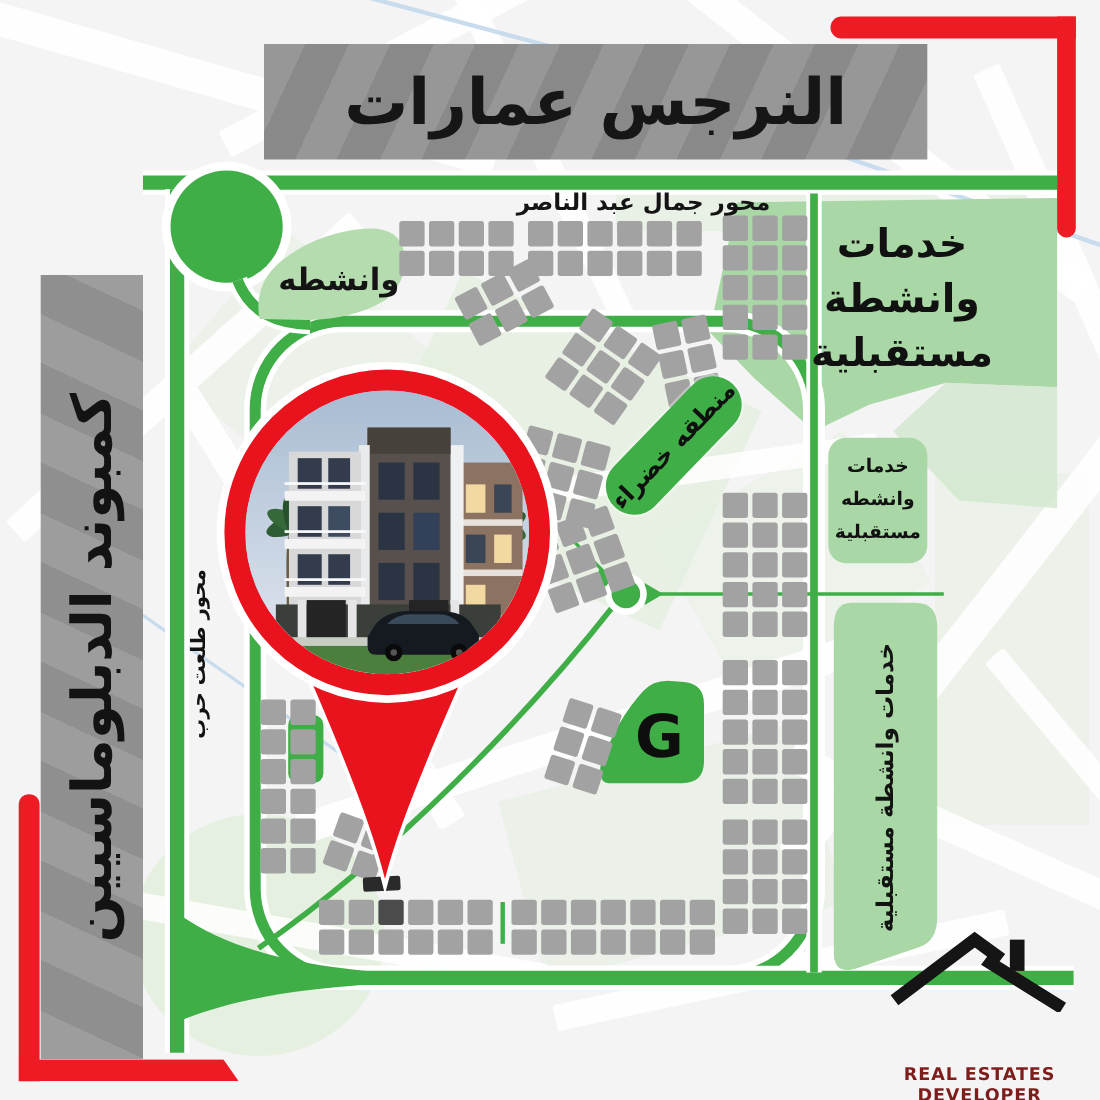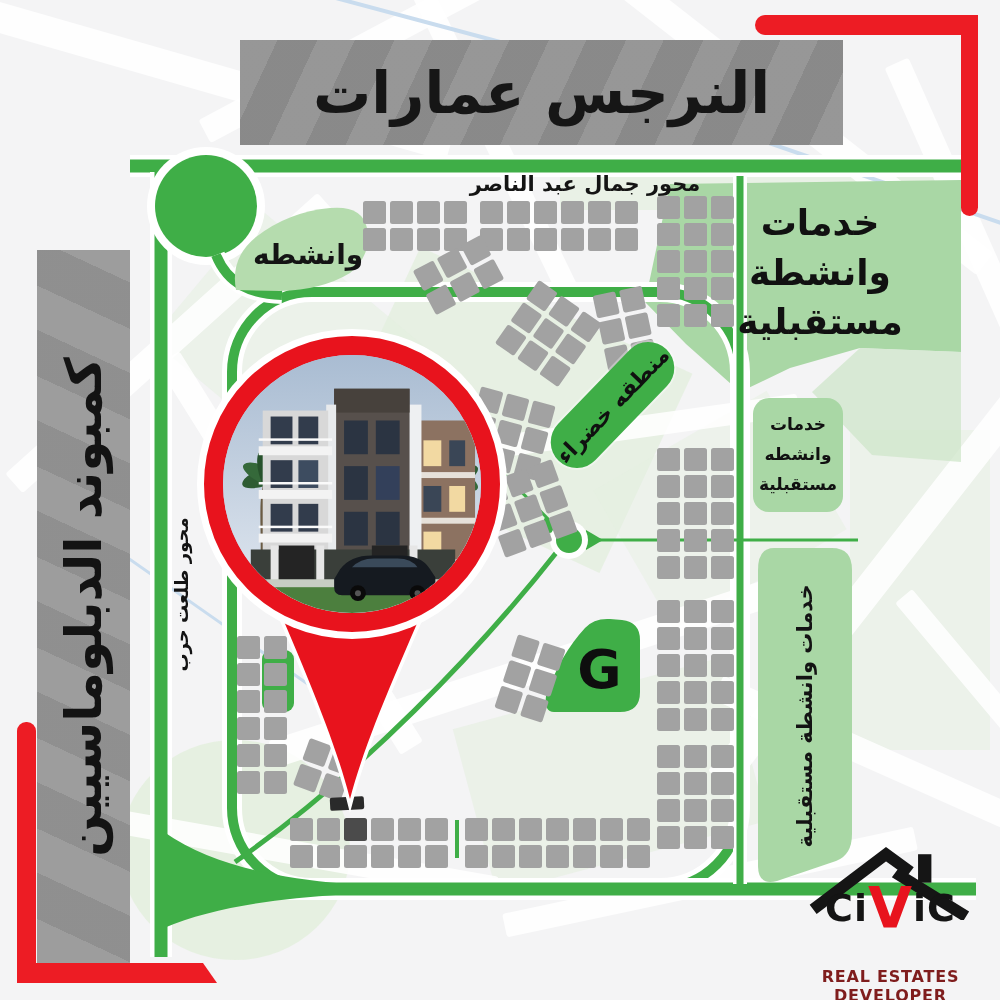--- a/index.html
+++ b/index.html
@@ -491,17 +491,16 @@
           <circle cx="196" cy="240" r="3" fill="#555"></circle>
       </g>
     </svg>
   </div>
 
   <div class="logo">
     <svg class="roof" viewBox="0 0 190 90">
       <path d="M8,78 L90,16 L112,32 L106,40 L180,86" fill="none" stroke="#151515" stroke-width="13"></path>
       <rect x="126" y="16" width="15" height="32" fill="#151515"></rect>
     </svg>
-    <div class="civic"><span>Ci</span><span class="v">V</span><span>iC</span></div>
     <div class="tagline">REAL ESTATES DEVELOPER</div>
   </div>
 
 </div>
 
 </body></html>

